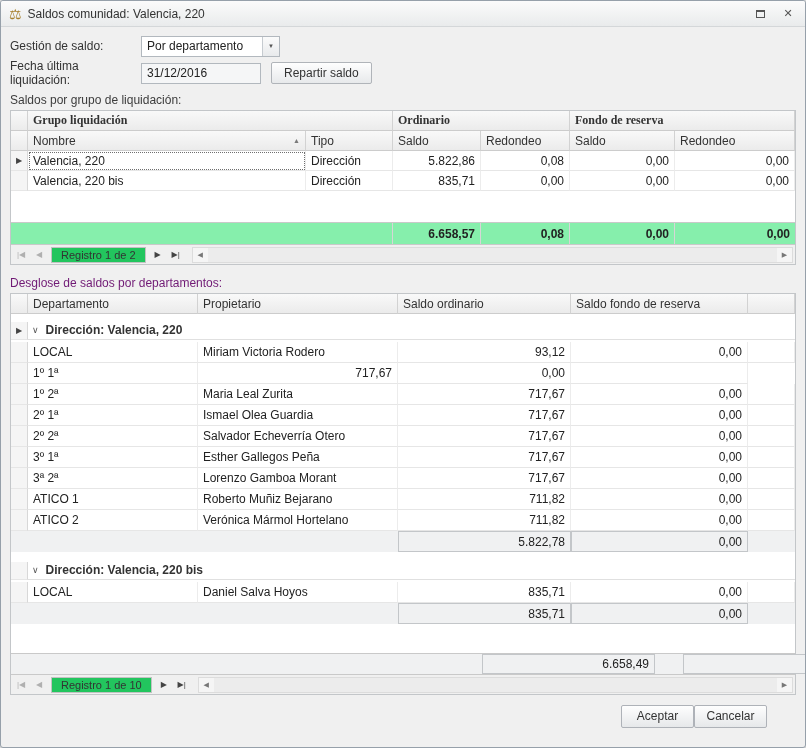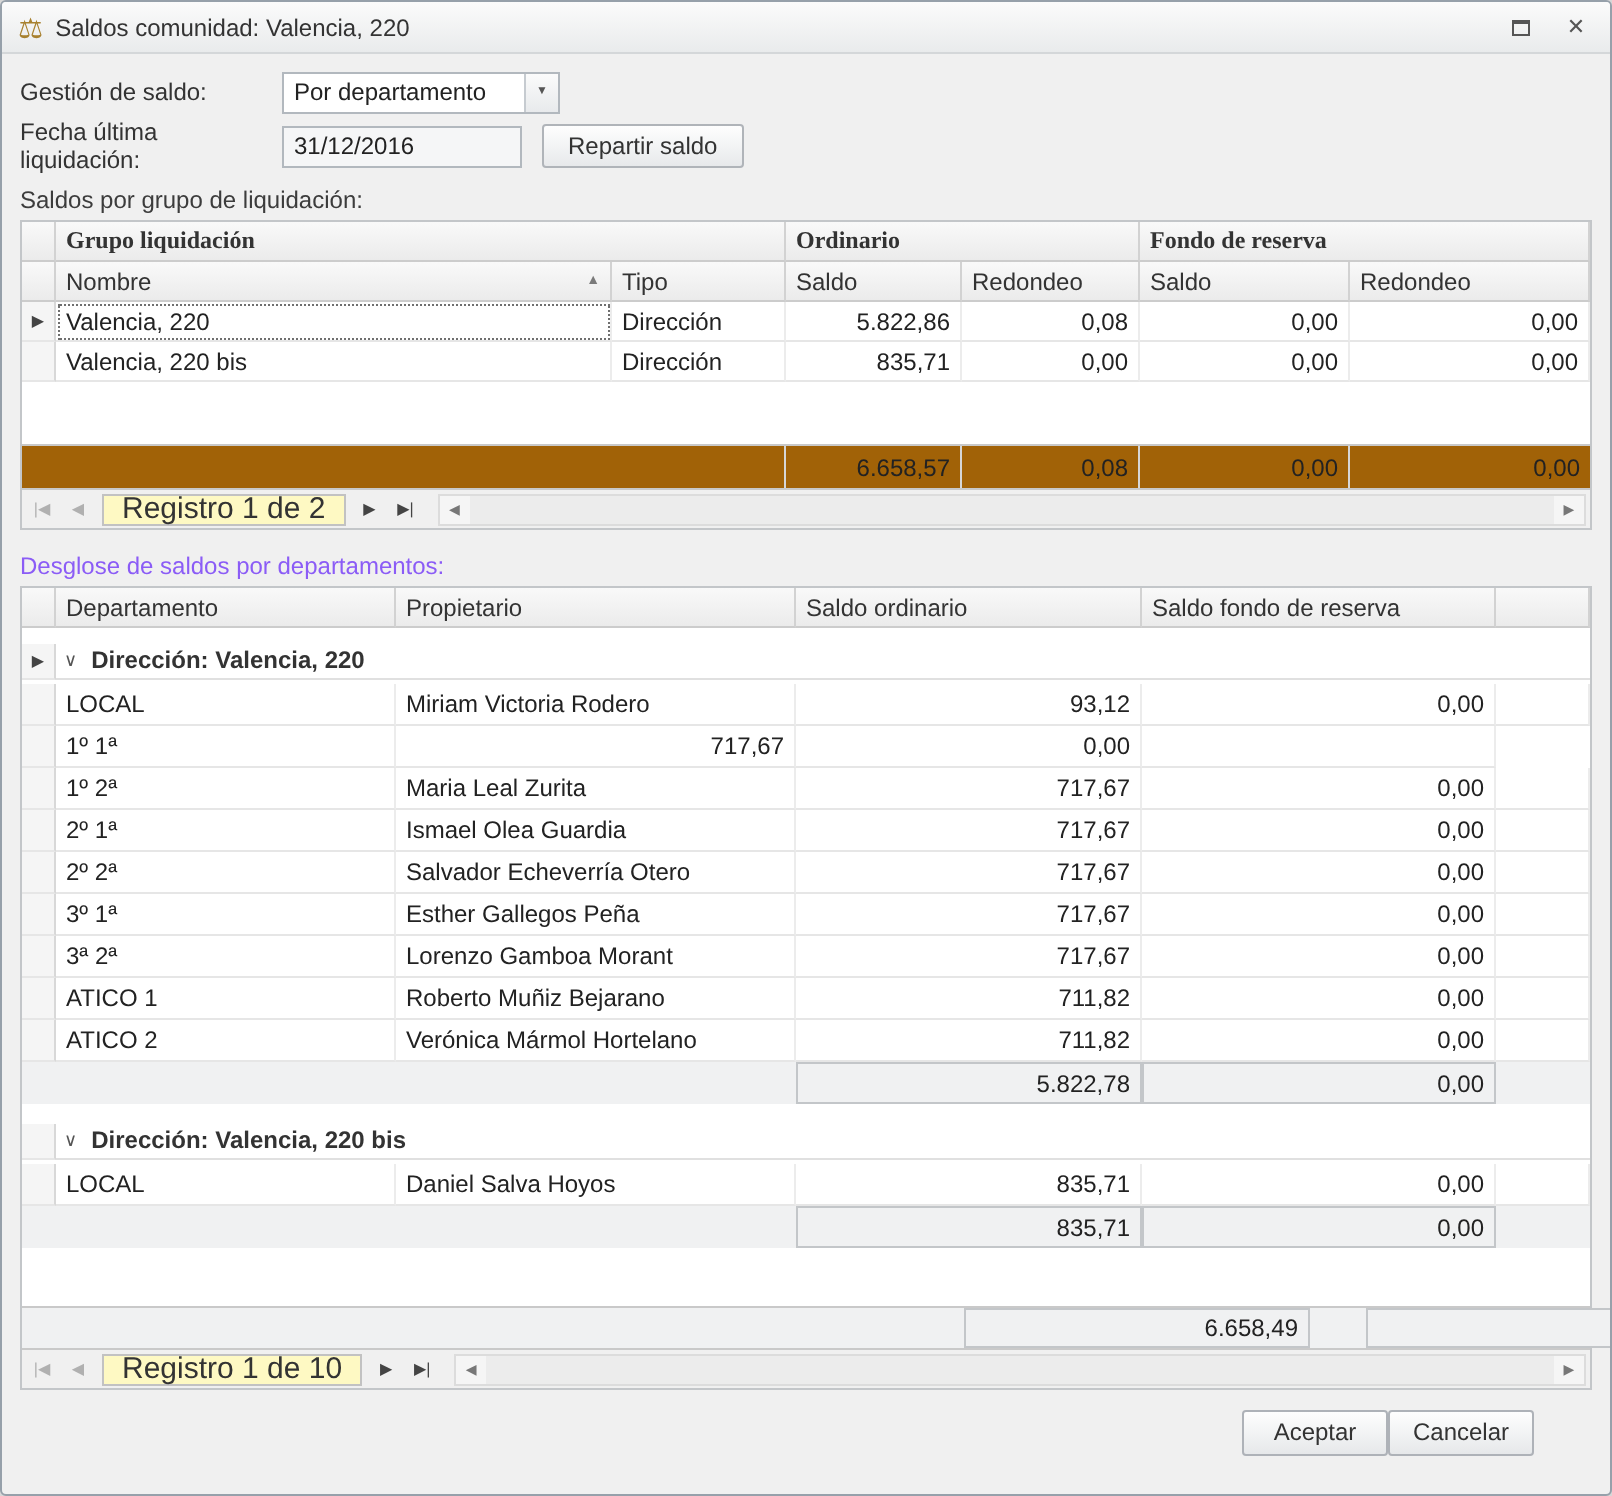--- a/index.html
+++ b/index.html
@@ -26,21 +26,21 @@
   .form-label { width:131px; color:#333; }
   .combo { display:flex; width:139px; height:21px; border:1px solid #b2b8be; background:#fff; }
   .combo-text { flex:1; padding:2px 5px; overflow:hidden; white-space:nowrap; }
   .combo-btn { width:17px; border-left:1px solid #c6cbd0; background:linear-gradient(#fbfbfb,#e8eaec);
                display:flex; align-items:center; justify-content:center; font-size:6px; color:#555; }
   .date-box { width:120px; height:21px; border:1px solid #b2b8be; background:#f5f6f7; padding:2px 5px; }
   .push-btn { height:22px; padding:0 12px; margin-left:10px; border:1px solid #b0b4b9; border-radius:2px;
               background:linear-gradient(#fefefe,#e7e9eb); color:#333; display:inline-flex; align-items:center; }
 
   .caption { margin:4px 0 3px 0; color:#3c3c3c; }
-  .caption2 { margin:11px 0 3px 0; color:#8b5cf6; }
+  .caption2 { margin:11px 0 3px 0; color:#701a75; }
 
   
   .grid { border:1px solid #c3c6c9; background:#fff; display:flex; flex-direction:column; min-height:0; }
   .grid1 { flex:0 0 155px; }
   .grid2 { flex:1; }
 
   .row { display:grid; align-items:stretch; }
   .g1   { grid-template-columns: 17px 278px 87px 88px 89px 105px minmax(0,1fr); }
   .g1b  { grid-template-columns: 17px 365px 177px minmax(0,1fr); }
   .g2   { grid-template-columns: 17px 170px 200px 173px 177px minmax(0,1fr); }
@@ -65,31 +65,31 @@
   .chev { font-size:9px; color:#555; font-weight:normal; }
 
   .spacer8 { flex:0 0 8px; background:#fff; }
   .spacer10 { flex:0 0 10px; background:#fff; }
   .filler { flex:1; background:#fff; }
 
   .sumrow { height:21px; background:#f0f1f2; }
   .sumrow .cell { background:#f0f1f2; border-right:none; border-bottom:none; }
   .sumrow .cell.box { border:1px solid #c3c6c9; justify-content:flex-end; }
   .totrow1 { height:22px; background:#eef0f1; border-top:1px solid #c9c9c9; }
-  .totrow1 .cell { background:#a16207; border-right:1px solid #d6d6d6; border-bottom:none; justify-content:flex-end; }
+  .totrow1 .cell { background:#86efac; border-right:1px solid #d6d6d6; border-bottom:none; justify-content:flex-end;font-weight:bold; }
   .totrow1 .cell.noline { border-right:none; }
 
   
   .nav { height:20px; flex:0 0 20px; border-top:1px solid #c9c9c9; background:#f0f0f0;
          display:flex; align-items:center; padding:0 2px; gap:2px; }
   .navbtn { min-width:16px; height:16px; display:flex; align-items:center; justify-content:center;
             font-size:8px; color:#444; }
   .navbtn.dis { color:#b0b0b0; }
-  .navlabel { height:16px; border:1px solid #c2c2c2; background:#fef9c3; padding:0 9px;
-              display:flex; align-items:center; font-size:15px; color:#333; margin:0 2px; }
+  .navlabel { height:16px; border:1px solid #c2c2c2; background:#22c55e; padding:0 9px;
+              display:flex; align-items:center; font-size:11px; color:#333; margin:0 2px; }
   .hscroll { flex:1; height:16px; margin-left:6px; display:flex; align-items:center;
              background:#f5f5f5; border:1px solid #dcdcdc; }
   .sbtn { width:15px; height:14px; display:flex; align-items:center; justify-content:center; font-size:7px; color:#777; }
   .strack { flex:1; height:14px; background:#ececec; }
 
   
   .footer { flex:0 0 52px; display:flex; align-items:center; justify-content:flex-end;
             padding:0 29px 10px 0; }
   .footer .btn { width:73px; height:23px; border:1px solid #aeb2b8; border-radius:2px;
                  background:linear-gradient(#fefefe,#e6e8ea); color:#333;

